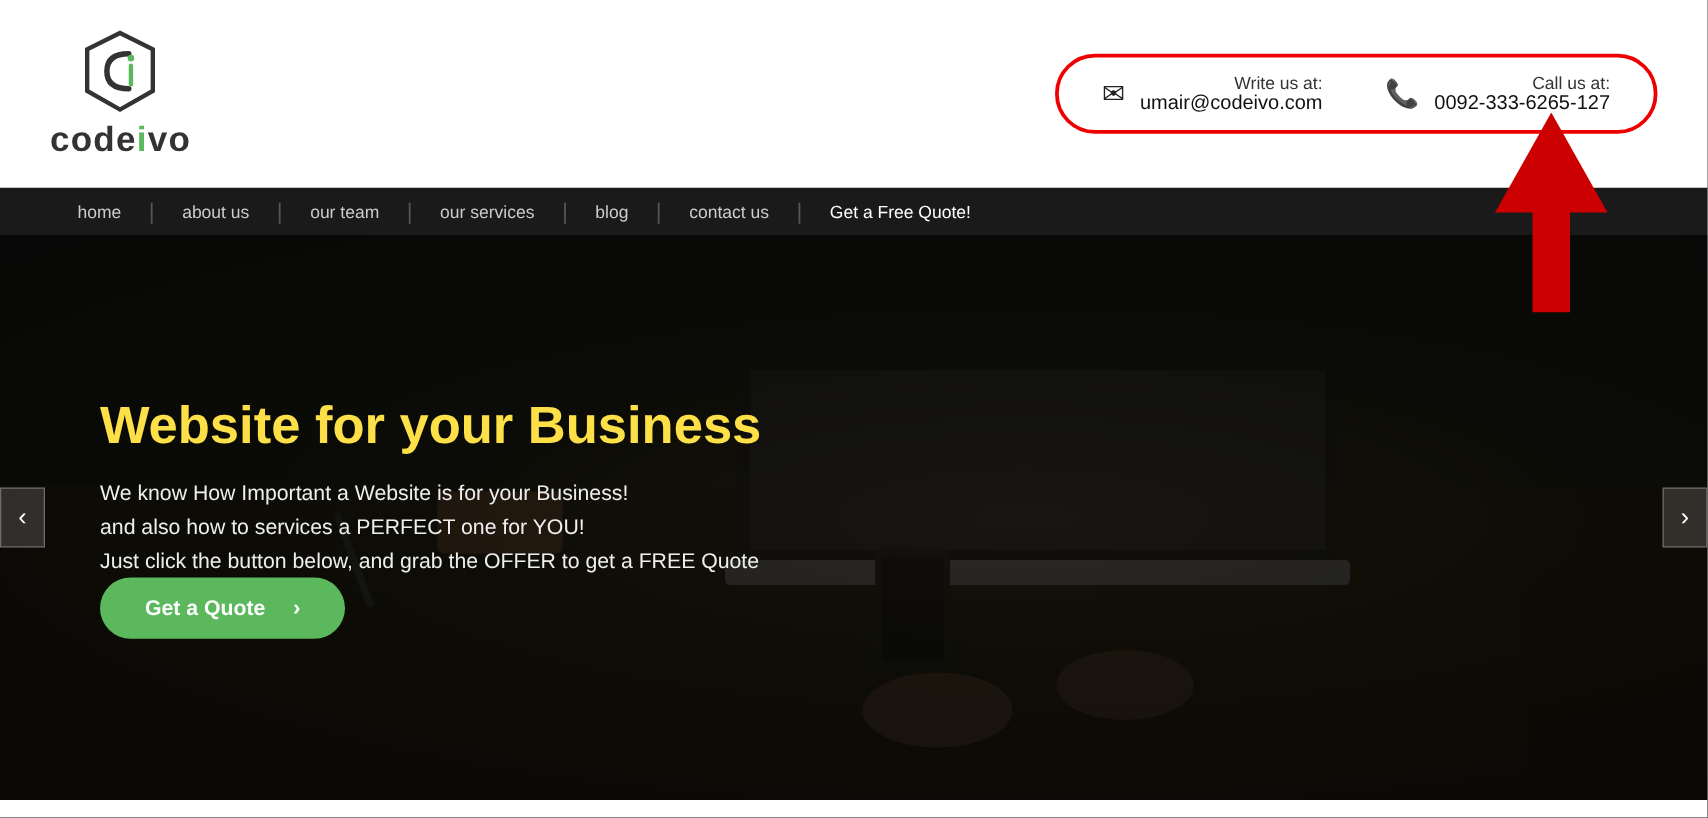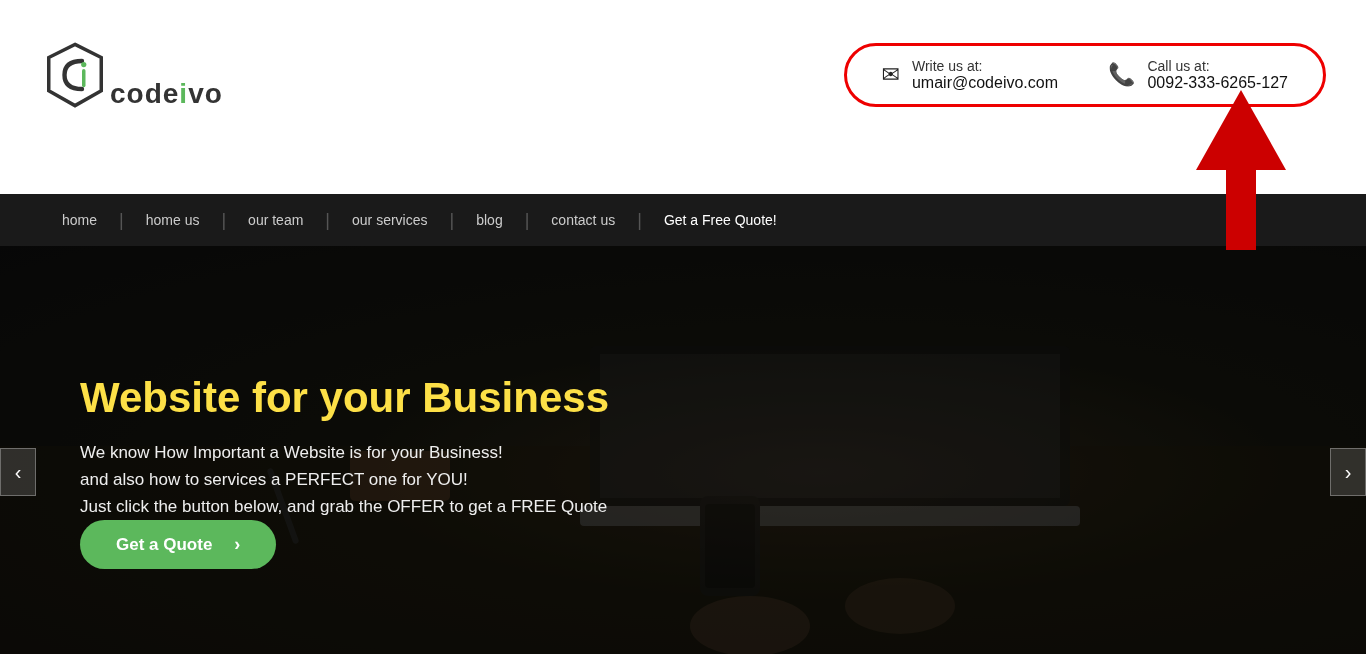--- a/index.html
+++ b/index.html
@@ -11,22 +11,22 @@
       display: flex;
       align-items: center;
       justify-content: space-between;
       padding: 15px 40px 15px 40px;
       height: 150px;
       position: relative;
     }
 
     .logo-wrap {
       display: flex;
-      flex-direction: row;
-      align-items: flex-end;
+      flex-direction: column;
+      align-items: center;
     }
 
     .logo-icon {
       width: 70px;
       height: 70px;
     }
 
     .logo-text {
       font-size: 28px;
       font-weight: 700;
@@ -56,20 +56,21 @@
     }
 
     .contact-item .contact-icon {
       font-size: 22px;
       color: #222;
     }
 
     .contact-item .contact-text-wrap {
       display: flex;
       flex-direction: column;
+      text-align: right;
     }
 
     .contact-item .contact-label {
       font-size: 14px;
       color: #333;
     }
 
     .contact-item .contact-value {
       font-size: 16px;
       font-weight: 400;
@@ -84,22 +85,21 @@
       z-index: 10;
       pointer-events: none;
     }
 
     
     .navbar {
       background: #1a1a1a;
       display: flex;
       align-items: center;
       padding: 0 40px;
-      height: 52px;
-      margin-top: 44px;
+      height: 38px;
     }
 
     .navbar ul {
       list-style: none;
       display: flex;
       align-items: center;
       gap: 0;
     }
 
     .navbar ul li {
@@ -276,21 +276,21 @@
   </div>
 </div>
 
 <nav class="navbar">
   <ul>
     <li>
       <a href="#">home</a>
     </li>
     <li class="separator">|</li>
     <li>
-      <a href="#">home us</a>
+      <a href="#">about us</a>
     </li>
     <li class="separator">|</li>
     <li>
       <a href="#">our team</a>
     </li>
     <li class="separator">|</li>
     <li>
       <a href="#">our services</a>
     </li>
     <li class="separator">|</li>

